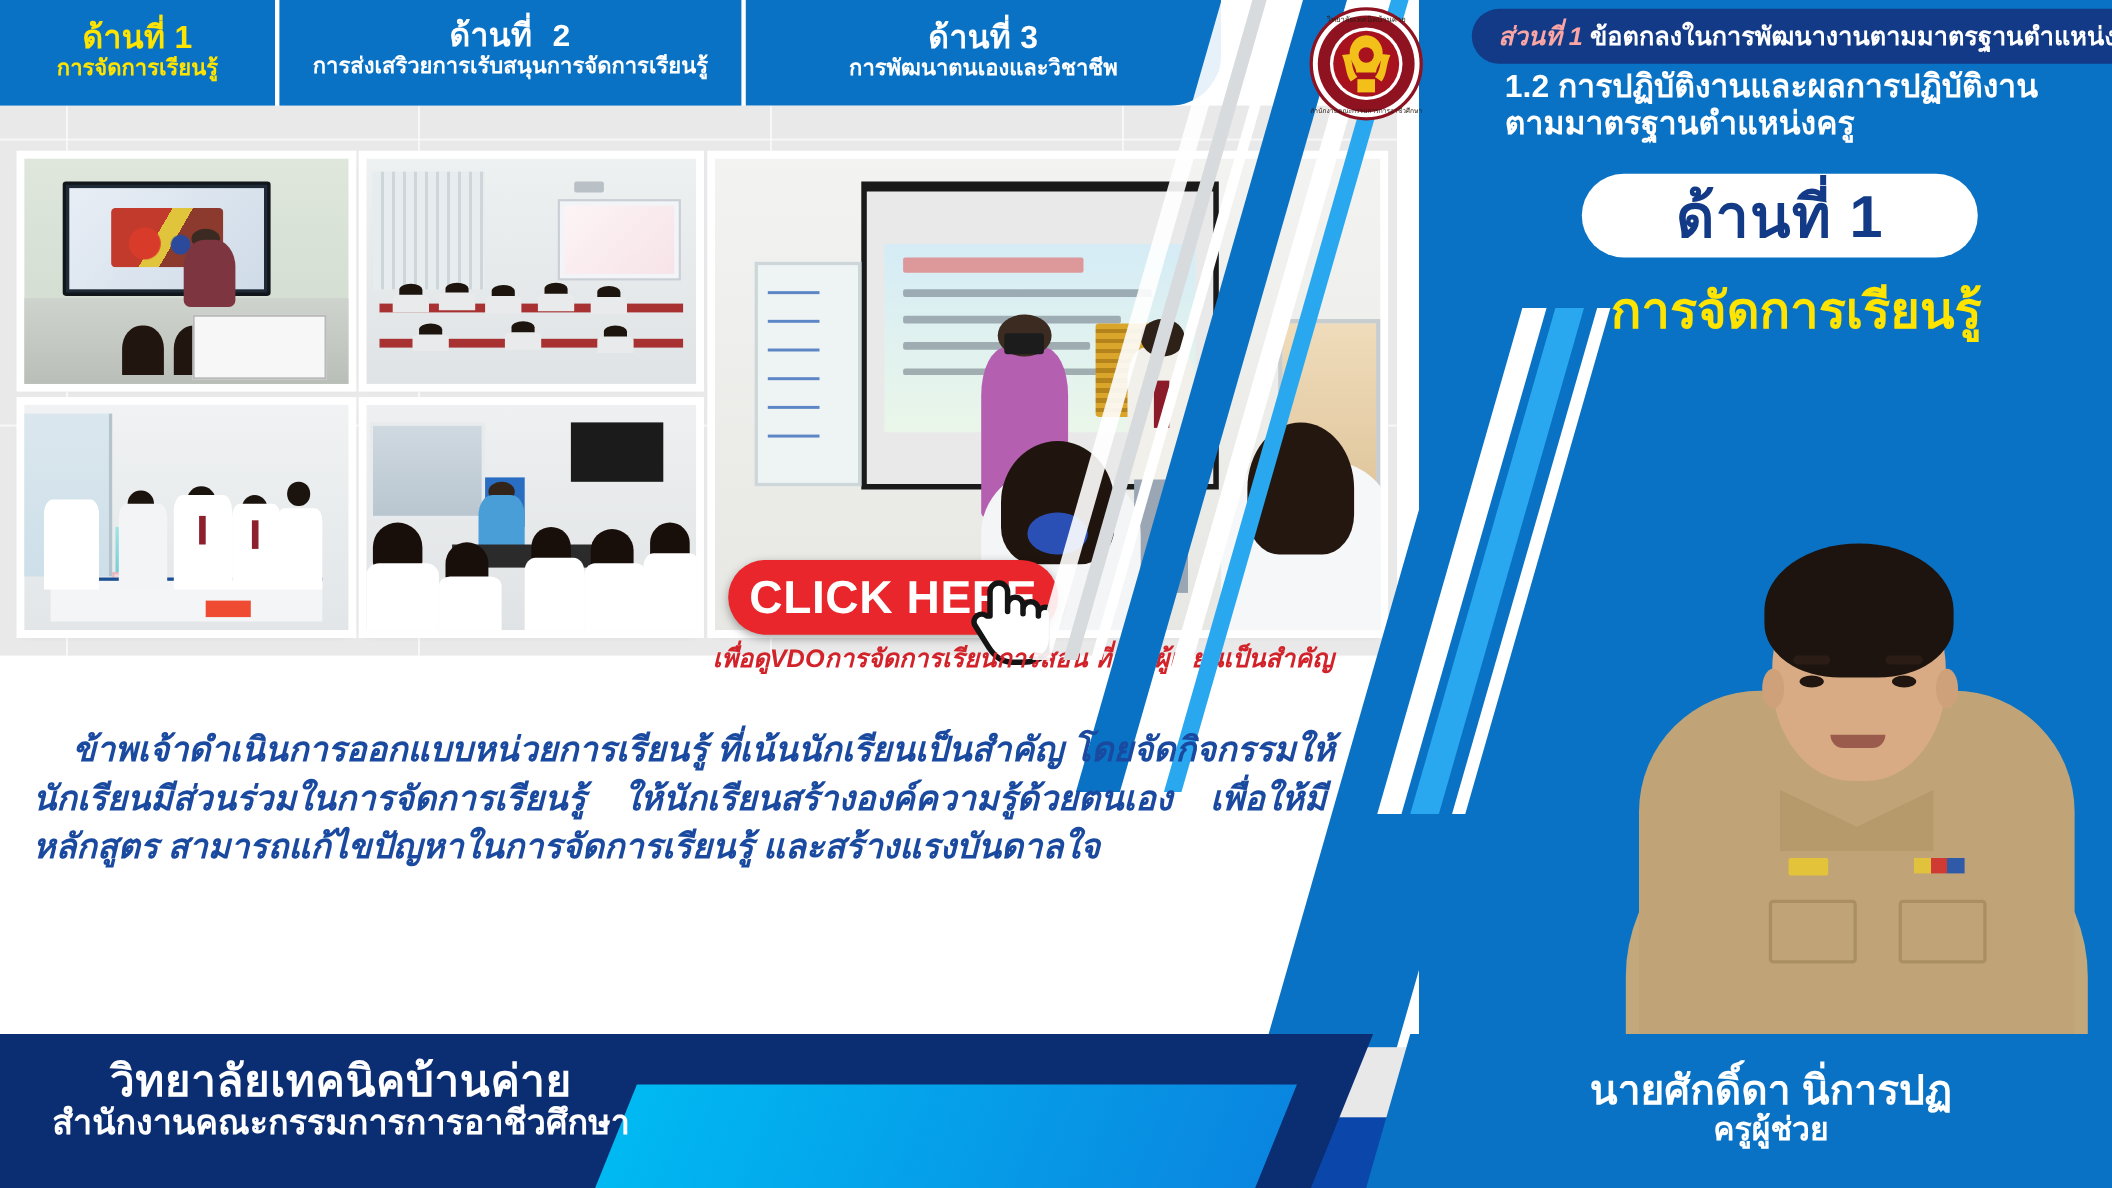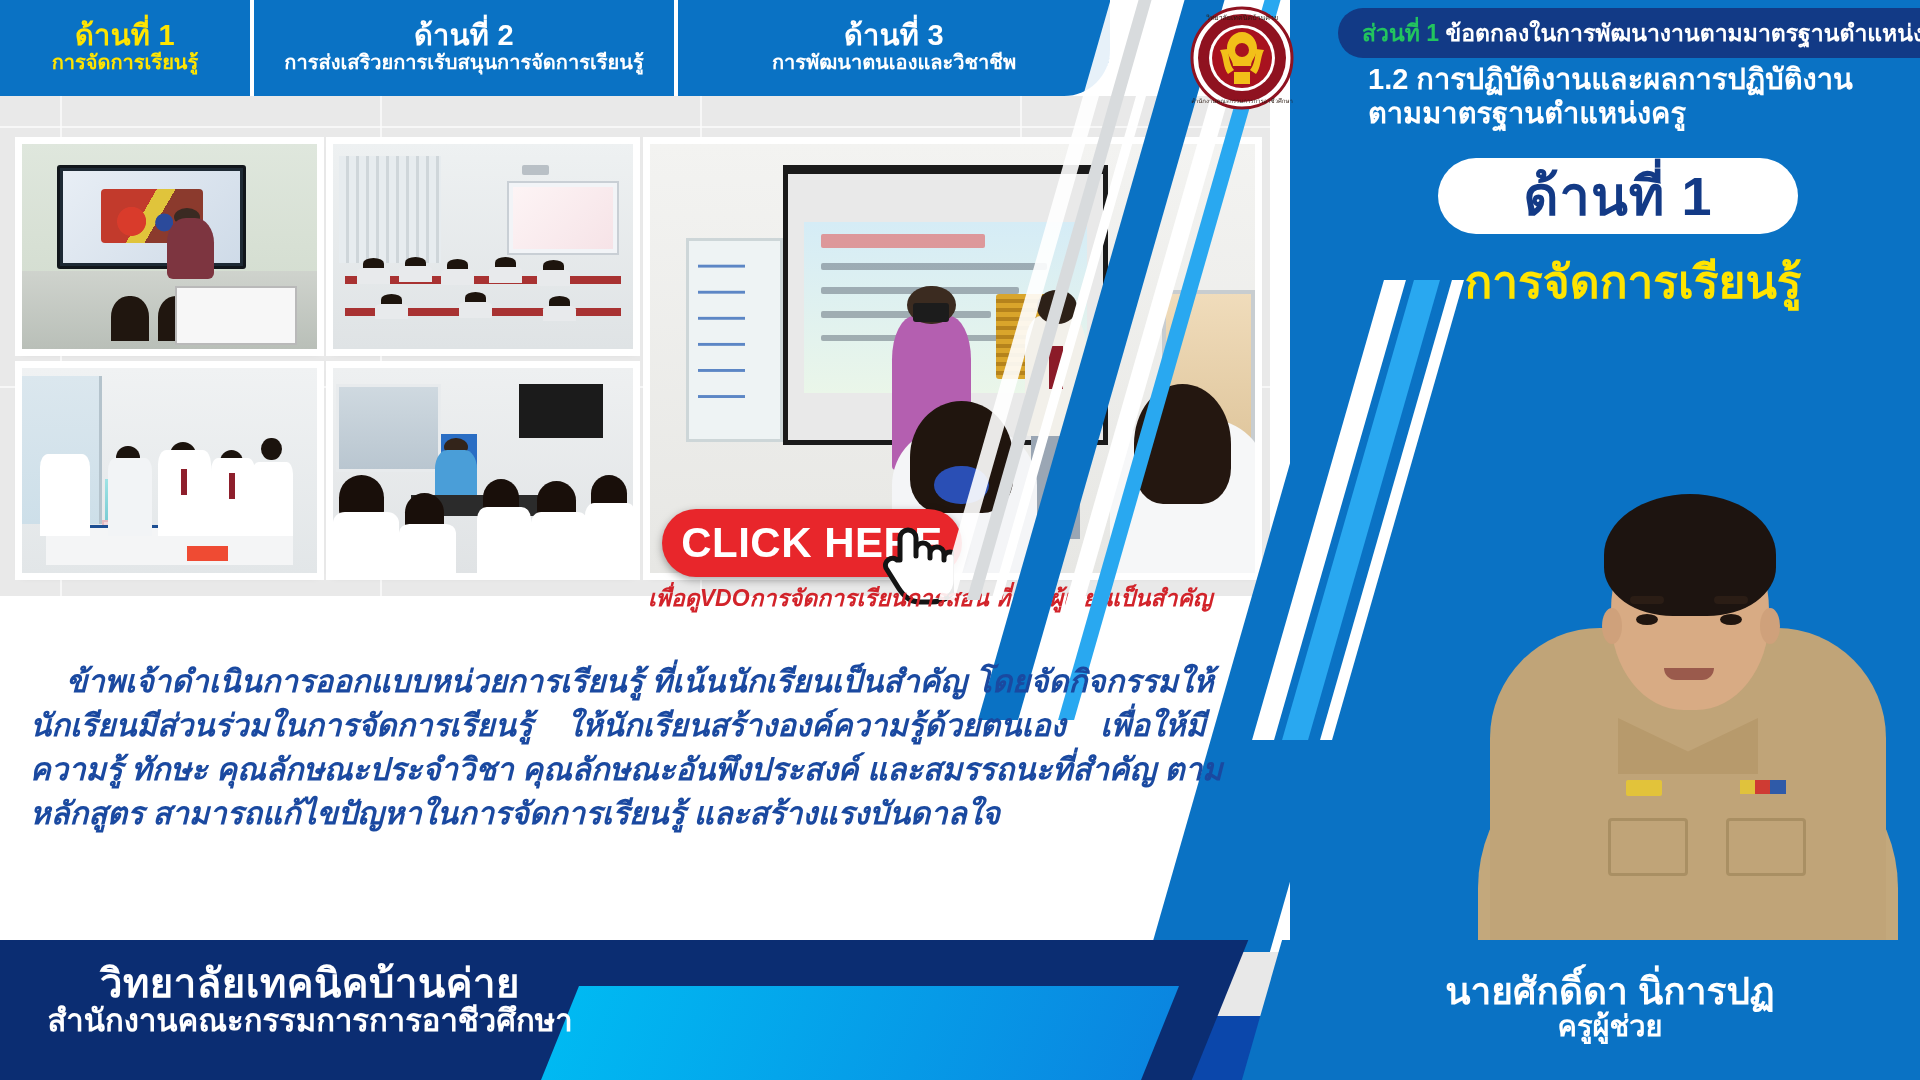--- a/index.html
+++ b/index.html
@@ -23,21 +23,21 @@
   .tab{
     position:absolute;top:0;height:96px;background:#0a72c4;color:#fff;
     display:flex;flex-direction:column;align-items:center;justify-content:center;
     text-align:center;line-height:1.12;box-sizing:border-box;padding:4px 10px 8px;
   }
   .tab .t-top{font-size:29px;font-weight:bold;letter-spacing:.3px;}
   .tab .t-sub{font-size:20px;font-weight:bold;}
   #tab1{left:0;width:250px;}
   #tab1 .t-top{color:#ffe400;}
   #tab1 .t-sub{color:#ffe400;}
-  #tab2{left:254px;width:420px;}
+  #tab2{left:254px;width:420px;font-family:Liberation Mono, monospace;}
   #tab3{left:678px;width:432px;border-radius:0 0 46px 0;}
 
   
   .photo{position:absolute;background:#fff;box-shadow:0 0 0 7px #fff, 0 2px 7px rgba(0,0,0,.25);overflow:hidden;}
   .photo .inner{position:absolute;inset:0;}
 
   
   #p1{left:22px;top:144px;width:295px;height:205px;}
   #p1 .wall{position:absolute;inset:0;background:linear-gradient(#dfe7dd,#cfd9cb);}
   #p1 .tv{position:absolute;left:12%;top:10%;width:62%;height:48%;background:#1e2a35;border:3px solid #11161b;border-radius:3px;}
@@ -148,21 +148,21 @@
   .st-in1{position:absolute;left:1318px;top:280px;width:22px;height:460px;background:#ffffff;transform:skewX(-16deg);}
   .st-in2{position:absolute;left:1348px;top:280px;width:26px;height:460px;background:#29a8f0;transform:skewX(-16deg);}
   .st-in3{position:absolute;left:1386px;top:280px;width:12px;height:460px;background:#ffffff;transform:skewX(-16deg);}
 
   
   .hdr-band{
     position:absolute;left:1338px;top:8px;width:582px;height:50px;background:#123a86;
     border-radius:26px 0 0 26px;display:flex;align-items:center;padding-left:24px;box-sizing:border-box;
   }
   .hdr-band .hl{font-size:23px;font-weight:bold;color:#ffffff;white-space:nowrap;}
-  .hdr-band .hl b{color:#22c55e;background:transparent;}
+  .hdr-band .hl b{color:#fca5a5;background:transparent;font-style:italic;}
 
   .hdr-sub{position:absolute;left:1368px;top:62px;width:552px;color:#fff;
     font-size:29px;font-weight:bold;line-height:1.18;}
 
   
   .pill{
     position:absolute;left:1438px;top:158px;width:360px;height:76px;background:#ffffff;
     border-radius:40px;display:flex;align-items:center;justify-content:center;
   }
   .pill span{color:#133a86;font-size:54px;font-weight:bold;letter-spacing:1px;}
@@ -442,21 +442,20 @@
   </svg>
 
   <div class="pill">
     <span>ด้านที่ 1</span>
   </div>
   <div class="yellowline">การจัดการเรียนรู้</div>
 
   <div class="para">
     <span class="l first">ข้าพเจ้าดำเนินการออกแบบหน่วยการเรียนรู้ ที่เน้นนักเรียนเป็นสำคัญ โดยจัดกิจกรรมให้</span>
     <span class="l">นักเรียนมีส่วนร่วมในการจัดการเรียนรู้    ให้นักเรียนสร้างองค์ความรู้ด้วยตนเอง    เพื่อให้มี</span>
-    <span class="l">ความรู้ ทักษะ คุณลักษณะประจำวิชา คุณลักษณะอันพึงประสงค์ และสมรรถนะที่สำคัญ ตาม</span>
     <span class="l">หลักสูตร สามารถแก้ไขปัญหาในการจัดการเรียนรู้ และสร้างแรงบันดาลใจ</span>
   </div>
 
   <div class="footer-gray-skew"></div>
   <div class="footer-gray"></div>
   <div class="footer-mid-skew"></div>
   <div class="footer-mid"></div>
   <div class="footer-dark-skew"></div>
   <div class="footer-dark"></div>
   <div class="footer-cyan"></div>

